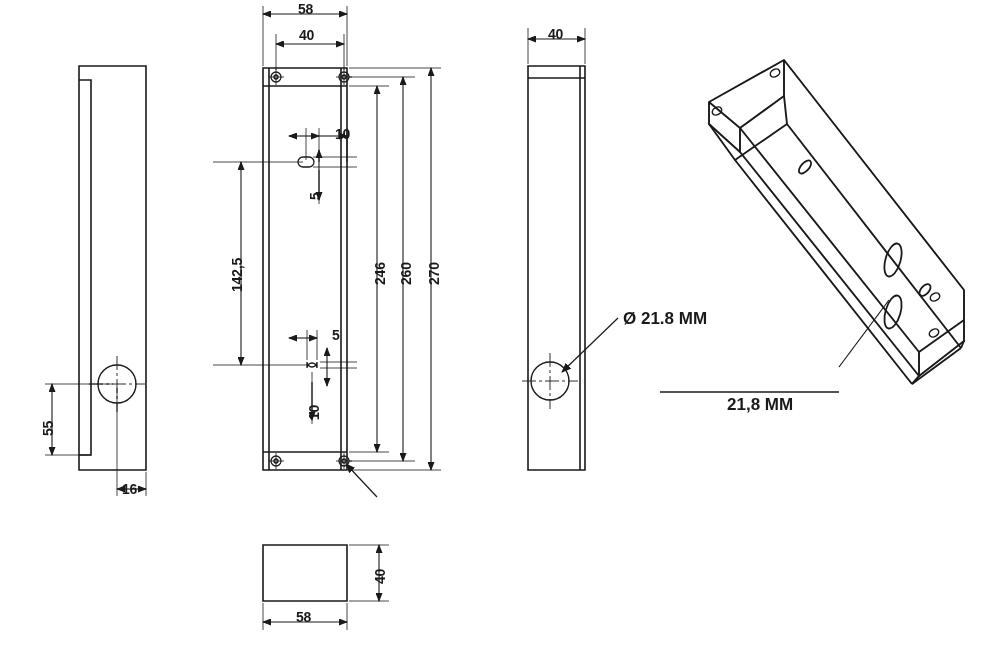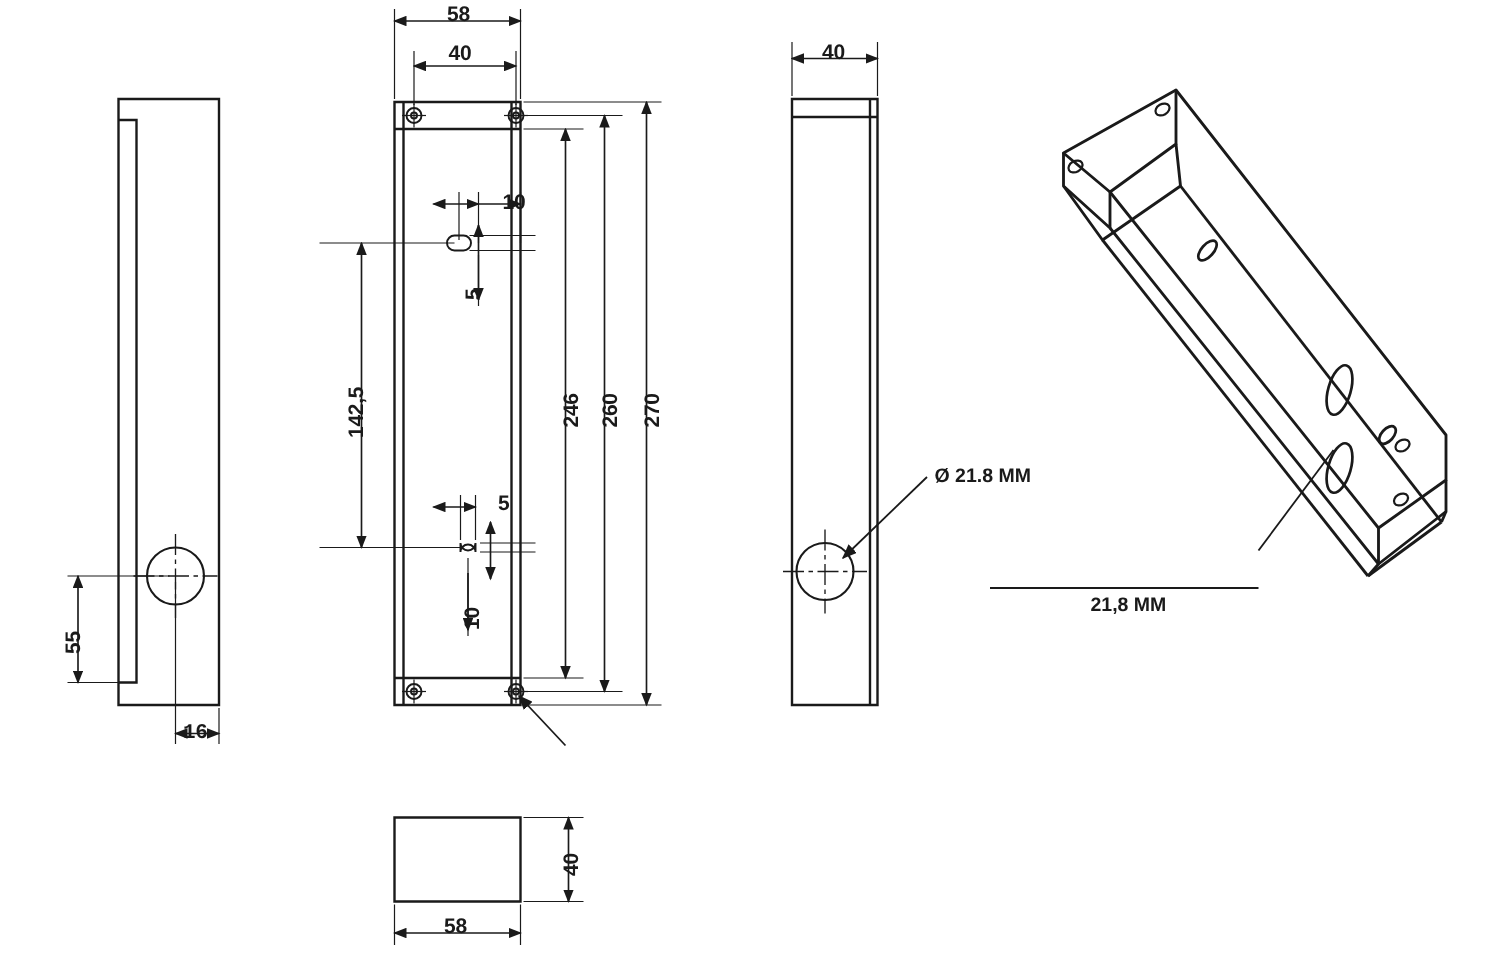--- a/index.html
+++ b/index.html
@@ -30,21 +30,21 @@
   }
   .dim {
     font-size: 14px;
     letter-spacing: -0.2px;
   }
   .dim-v {
     transform-origin: left top;
     transform: rotate(-90deg);
   }
   .note {
-    font-size: 13px;
+    font-size: 17px;
   }
   .note-u {
     text-decoration: underline;
     text-underline-offset: 2px;
   }
 </style>
 </head>
 <body>
 
 <div id="sheet">
@@ -264,21 +264,21 @@
   <div class="txt dim" style="left:318px; top:126px;">10</div>
   <div class="txt dim dim-v" style="left:290px; top:200px;">5</div>
   <div class="txt dim" style="left:315px; top:327px;">5</div>
   <div class="txt dim dim-v" style="left:289px; top:420px;">10</div>
   <div class="txt dim dim-v" style="left:212px; top:292px;">142,5</div>
   <div class="txt dim dim-v" style="left:355px; top:285px;">246</div>
   <div class="txt dim dim-v" style="left:381px; top:285px;">260</div>
   <div class="txt dim dim-v" style="left:409px; top:285px;">270</div>
 
   <div class="txt dim dim-v" style="left:23px; top:436px;">55</div>
-  <div class="txt dim" style="left:105px; top:481px;font-family:Liberation Mono, monospace;">16</div>
+  <div class="txt dim" style="left:105px; top:481px;">16</div>
 
   <div class="txt dim" style="left:531px; top:26px;">40</div>
 
   <div class="txt dim dim-v" style="left:355px; top:584px;">40</div>
   <div class="txt dim" style="left:279px; top:609px;">58</div>
 
   <div class="txt note" style="left:606px; top:309px;">Ø 21.8 MM</div>
 
   <div class="txt note" style="left:710px; top:395px;">21,8 MM</div>
 

